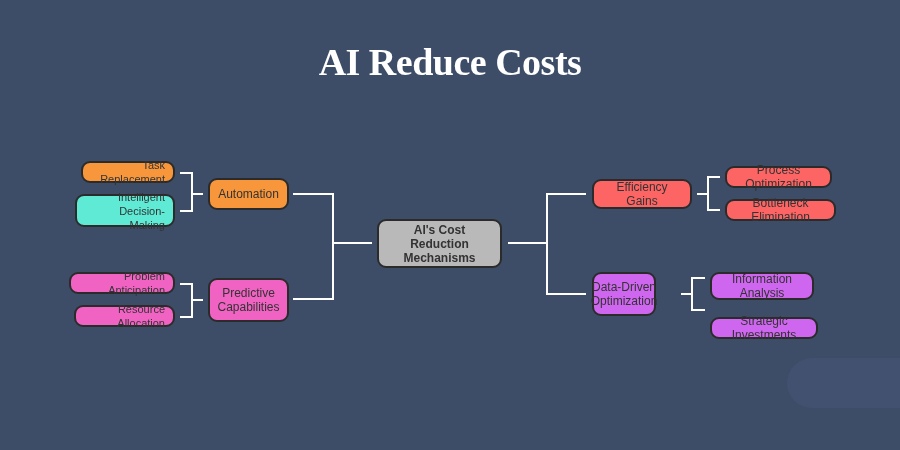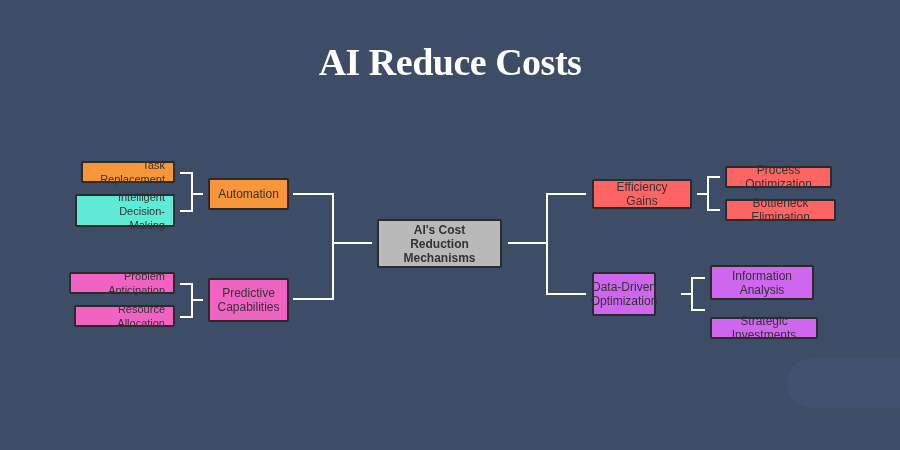--- a/index.html
+++ b/index.html
@@ -10,21 +10,21 @@
     position:relative;
   }
   .title {
     position:absolute; left:0; top:40px; width:900px;
     text-align:center; color:#ffffff;
     font-family:Liberation Serif, serif;
     font-weight:bold; font-size:38px; letter-spacing:-0.5px;
   }
   .node {
     position:absolute; box-sizing:border-box;
-    border:2px solid #2b2b2b; border-radius:2px;
+    border:2px solid #2b2b2b; border-radius:9px;
     color:#333333; font-size:11px; line-height:14px;
     display:flex; align-items:center; justify-content:flex-end;
     text-align:right; padding:0 8px;
   }
   .node.mid { font-size:12px; justify-content:center; text-align:center; }
   .node.center { font-size:12px; font-weight:bold; justify-content:center; text-align:center; }
   .line { position:absolute; background:#ffffff; }
   .watermark {
     position:absolute; left:787px; top:358px; width:140px; height:50px;
     border-radius:25px 0 0 25px; background:#425170;
@@ -45,21 +45,21 @@
 <div class="node" style="left:74px;top:305px;width:101px;height:22px;background:#f063c3;">Resource Allocation</div>
 <div class="node mid" style="left:208px;top:278px;width:81px;height:44px;background:#f063c3;padding:8px 10px;">Predictive Capabilities</div>
 
 <div class="node center" style="left:377px;top:219px;width:125px;height:49px;background:#b9b9b9;padding:0 14px;">AI's Cost Reduction Mechanisms</div>
 
 <div class="node mid" style="left:592px;top:179px;width:100px;height:30px;background:#fd6464;">Efficiency Gains</div>
 <div class="node mid" style="left:725px;top:166px;width:107px;height:22px;background:#fd6464;">Process Optimization</div>
 <div class="node mid" style="left:725px;top:199px;width:111px;height:22px;background:#fd6464;">Bottleneck Elimination</div>
 
 <div class="node mid" style="left:592px;top:272px;width:64px;height:44px;background:#cf66f0;padding:0 6px;">Data-Driven Optimization</div>
-<div class="node mid" style="left:710px;top:265px;width:104px;height:35px;background:#cf66f0;">Information Analysis</div>
+<div class="node mid" style="left:710px;top:272px;width:104px;height:28px;background:#cf66f0;">Information Analysis</div>
 <div class="node mid" style="left:710px;top:299px;width:108px;height:22px;background:#cf66f0;margin-top:18px;">Strategic Investments</div>
 
 <div class="line" style="left:180px;top:172px;width:13px;height:2px;"></div>
 <div class="line" style="left:180px;top:210px;width:13px;height:2px;"></div>
 <div class="line" style="left:191px;top:172px;width:2px;height:40px;"></div>
 <div class="line" style="left:191px;top:193px;width:12px;height:2px;"></div>
 
 <div class="line" style="left:180px;top:283px;width:13px;height:2px;"></div>
 <div class="line" style="left:180px;top:316px;width:13px;height:2px;"></div>
 <div class="line" style="left:191px;top:283px;width:2px;height:35px;"></div>

